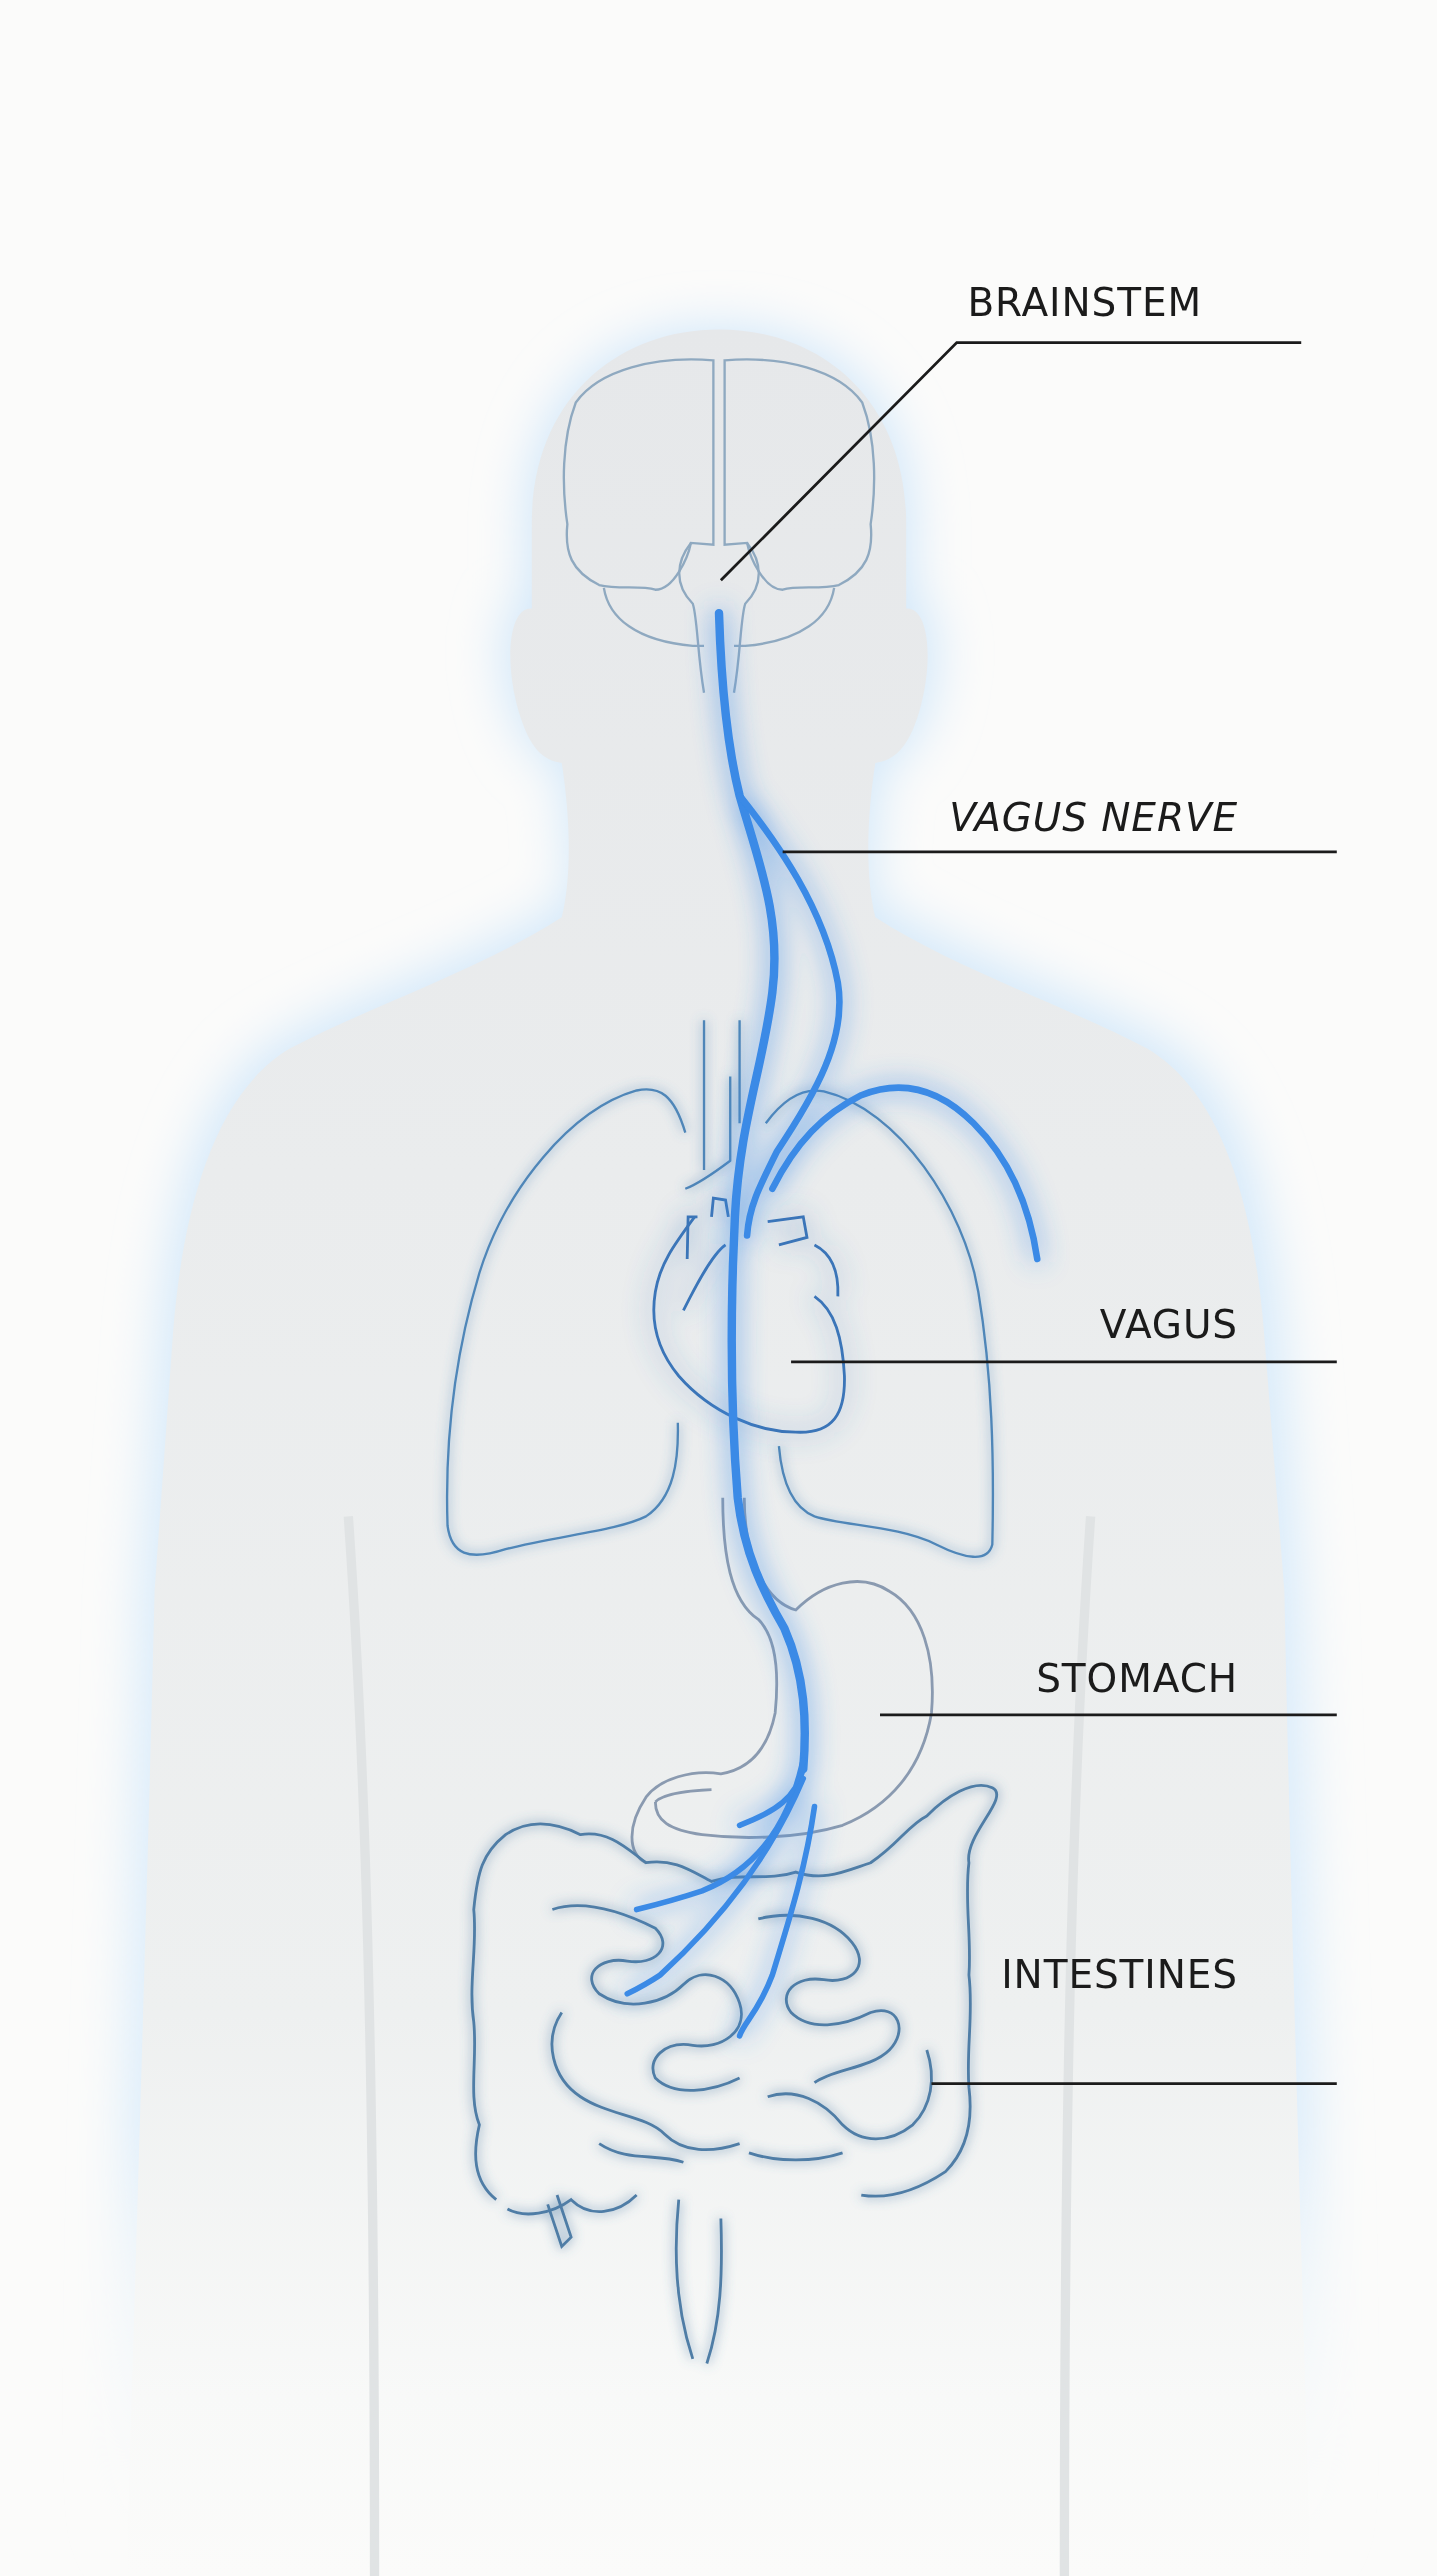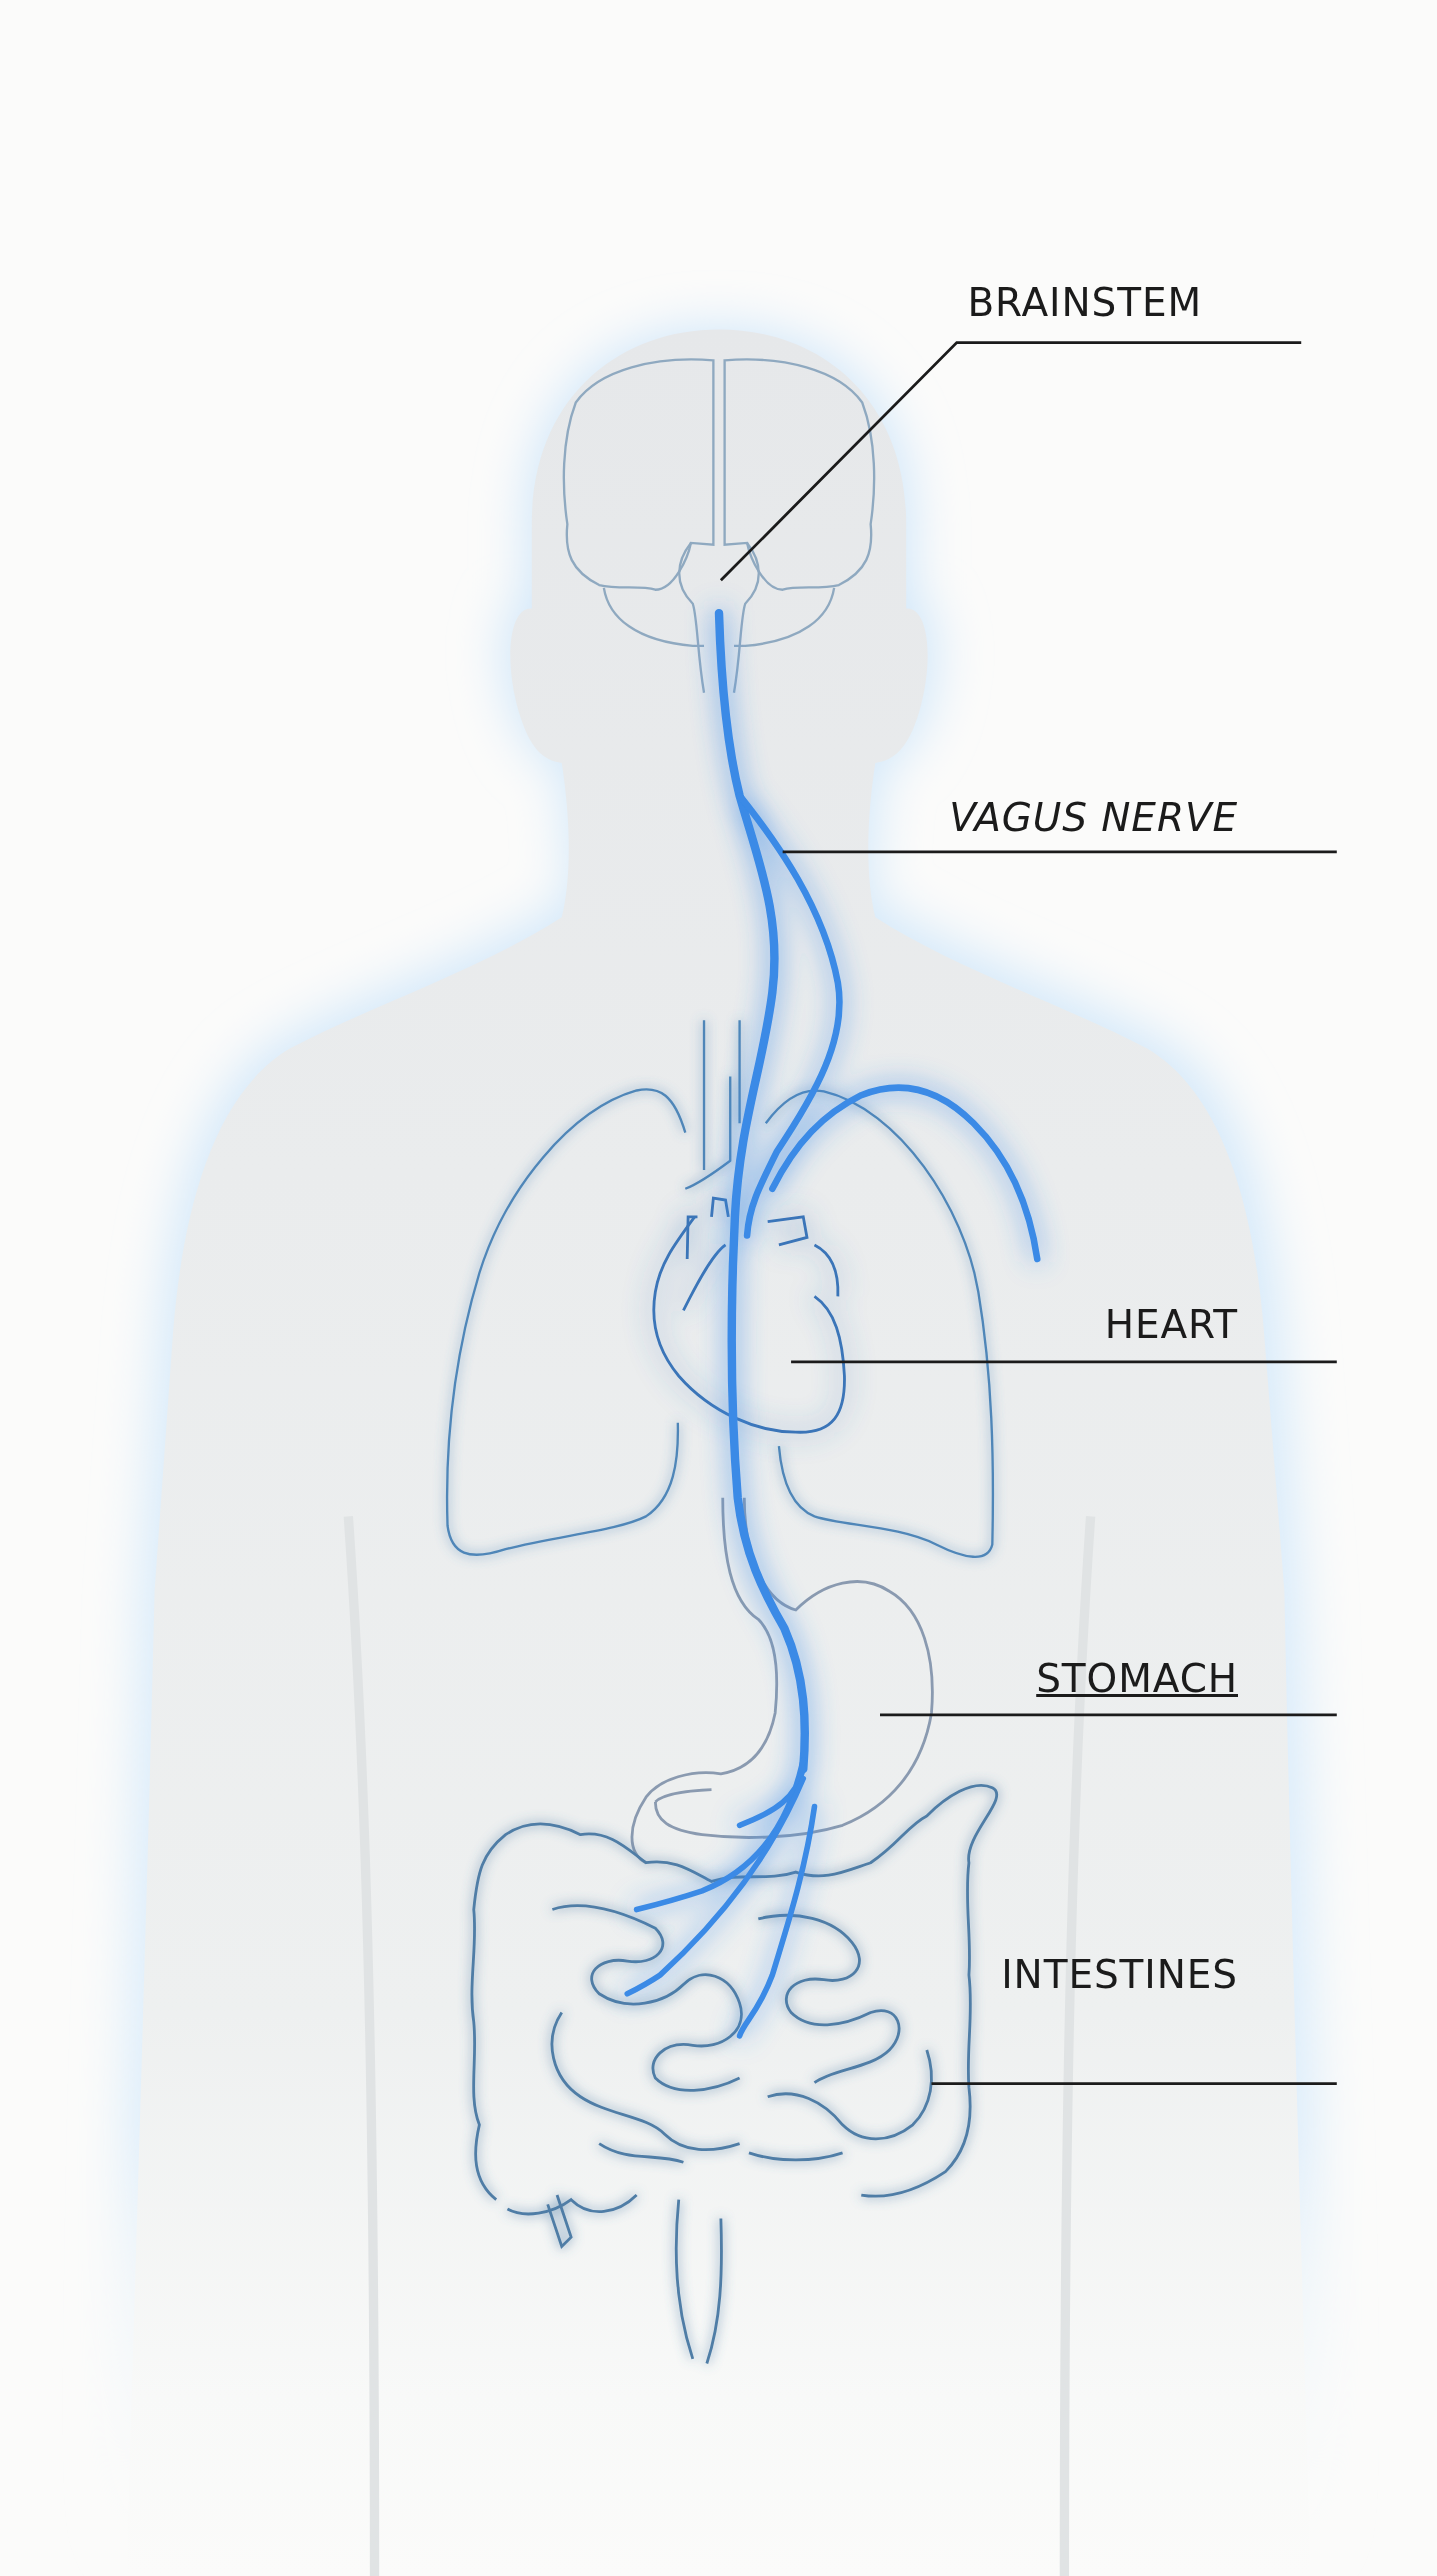--- a/index.html
+++ b/index.html
@@ -125,17 +125,17 @@
       <path d="M770,620 L1022,366 L1390,366"></path>
       <path d="M836,910 L1428,910"></path>
       <path d="M845,1455 L1428,1455"></path>
       <path d="M940,1832 L1428,1832"></path>
       <path d="M995,2226 L1428,2226"></path>
     </g>
   </svg>
 
   <div class="label" style="right:137px; top:283px;">BRAINSTEM</div>
   <div class="label" style="right:101px; top:798px;font-style:italic;">VAGUS NERVE</div>
-  <div class="label" style="right:101px; top:1305px;">HEART</div>
-  <div class="label" style="right:101px; top:1659px;text-decoration:underline;">STOMACH</div>
+  <div class="label" style="right:101px; top:1305px;">VAGUS</div>
+  <div class="label" style="right:101px; top:1659px;">STOMACH</div>
   <div class="label" style="right:101px; top:1955px;">INTESTINES</div>
 </div>
 
 
 </body></html>

